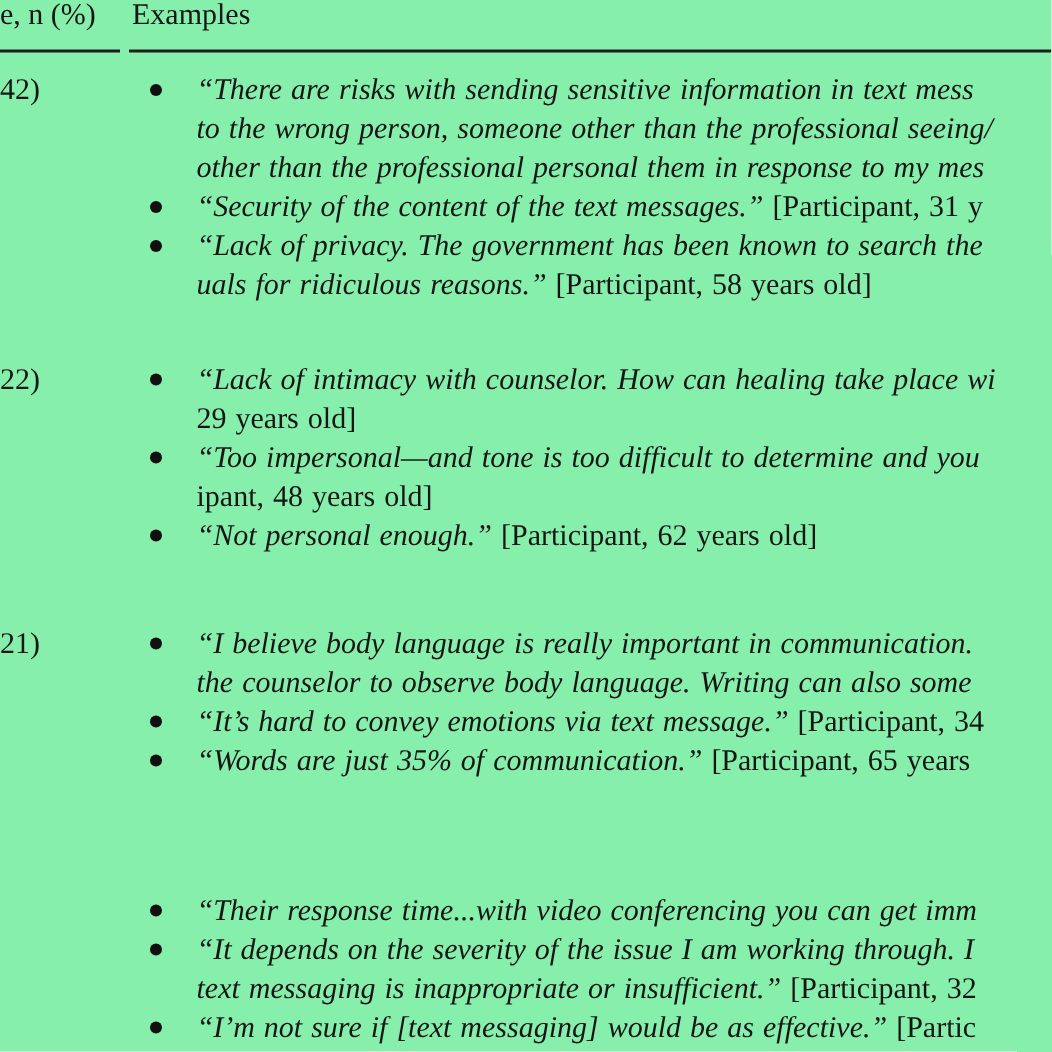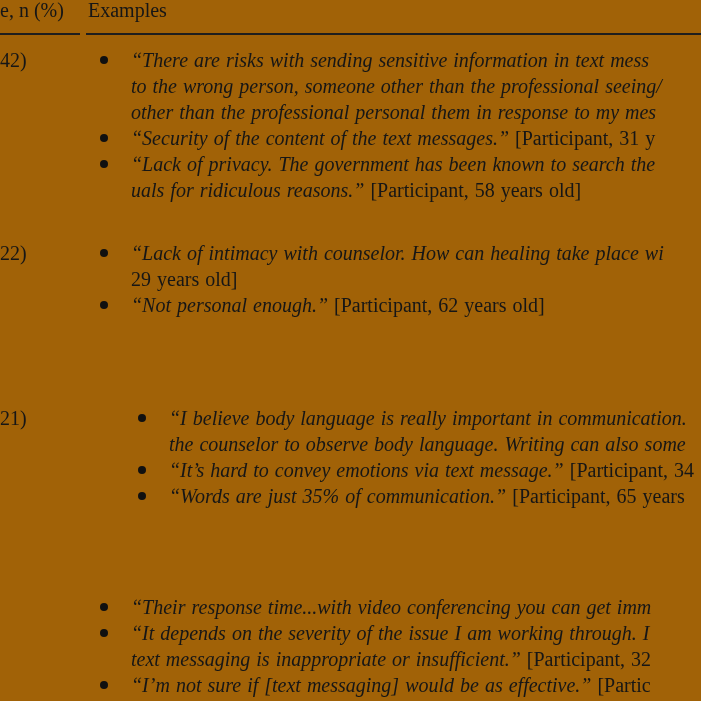--- a/index.html
+++ b/index.html
@@ -1,28 +1,28 @@
 <!DOCTYPE html>
 <html><head>
 <meta charset="utf-8">
 <style>
   html,body{margin:0;padding:0;background:#fff;}
   .page{
-    position:relative;width:701px;height:701px;background:#a16207;overflow:hidden;
+    position:relative;width:701px;height:701px;background:#86efac;overflow:hidden;
     font-family:"Liberation Serif", serif;font-size:20px;color:#161616;
   }
   .hdr{position:absolute;top:-3px;line-height:26px;white-space:nowrap;}
   .hdr-left{left:0;}
   .hdr-right{left:88px;}
   .rule{position:absolute;top:33px;height:2px;background:#1e1e1e;}
   .rule-l{left:0;width:80px;}
   .rule-r{left:86px;width:615px;}
   .row{position:absolute;left:0;width:613px;}
   .row-label{position:absolute;left:0;top:0;line-height:26px;white-space:nowrap;}
-  .row1{top:47px;}.row2{top:240px;}.row3{top:405px;padding-left:38px;}.row4{top:570px;margin-top:24px;}
+  .row1{top:47px;}.row2{top:240px;}.row3{top:416px;}.row4{top:570px;margin-top:24px;}
   .b{position:relative;}
   .dot{position:absolute;left:100px;top:9px;width:8px;height:8px;border-radius:50%;background:#101010;}
   .ln{height:26px;line-height:26px;white-space:nowrap;padding-left:131px;word-spacing:1px;}
   .it{font-style:italic;}
   .ro{font-style:normal;}
 </style>
 </head>
 <body>
 
 <div class="page">
@@ -54,20 +54,25 @@
 
   <div class="row row2">
     <span class="row-label">22)</span>
     <div class="b">
       <span class="dot"></span>
       <div class="ln"><span class="it">“Lack of intimacy with counselor. How can healing take place wi</span><span class="ro"></span></div>
       <div class="ln"><span class="it"></span><span class="ro">29 years old]</span></div>
     </div>
     <div class="b">
       <span class="dot"></span>
+      <div class="ln"><span class="it">“Too impersonal—and tone is too difficult to determine and you</span><span class="ro"></span></div>
+      <div class="ln"><span class="it"></span><span class="ro">ipant, 48 years old]</span></div>
+    </div>
+    <div class="b">
+      <span class="dot"></span>
       <div class="ln"><span class="it">“Not personal enough.”</span><span class="ro"> [Participant, 62 years old]</span></div>
     </div>
   </div>
 
   <div class="row row3">
     <span class="row-label">21)</span>
     <div class="b">
       <span class="dot"></span>
       <div class="ln"><span class="it">“I believe body language is really important in communication.</span><span class="ro"></span></div>
       <div class="ln"><span class="it">the counselor to observe body language. Writing can also some</span><span class="ro"></span></div>

